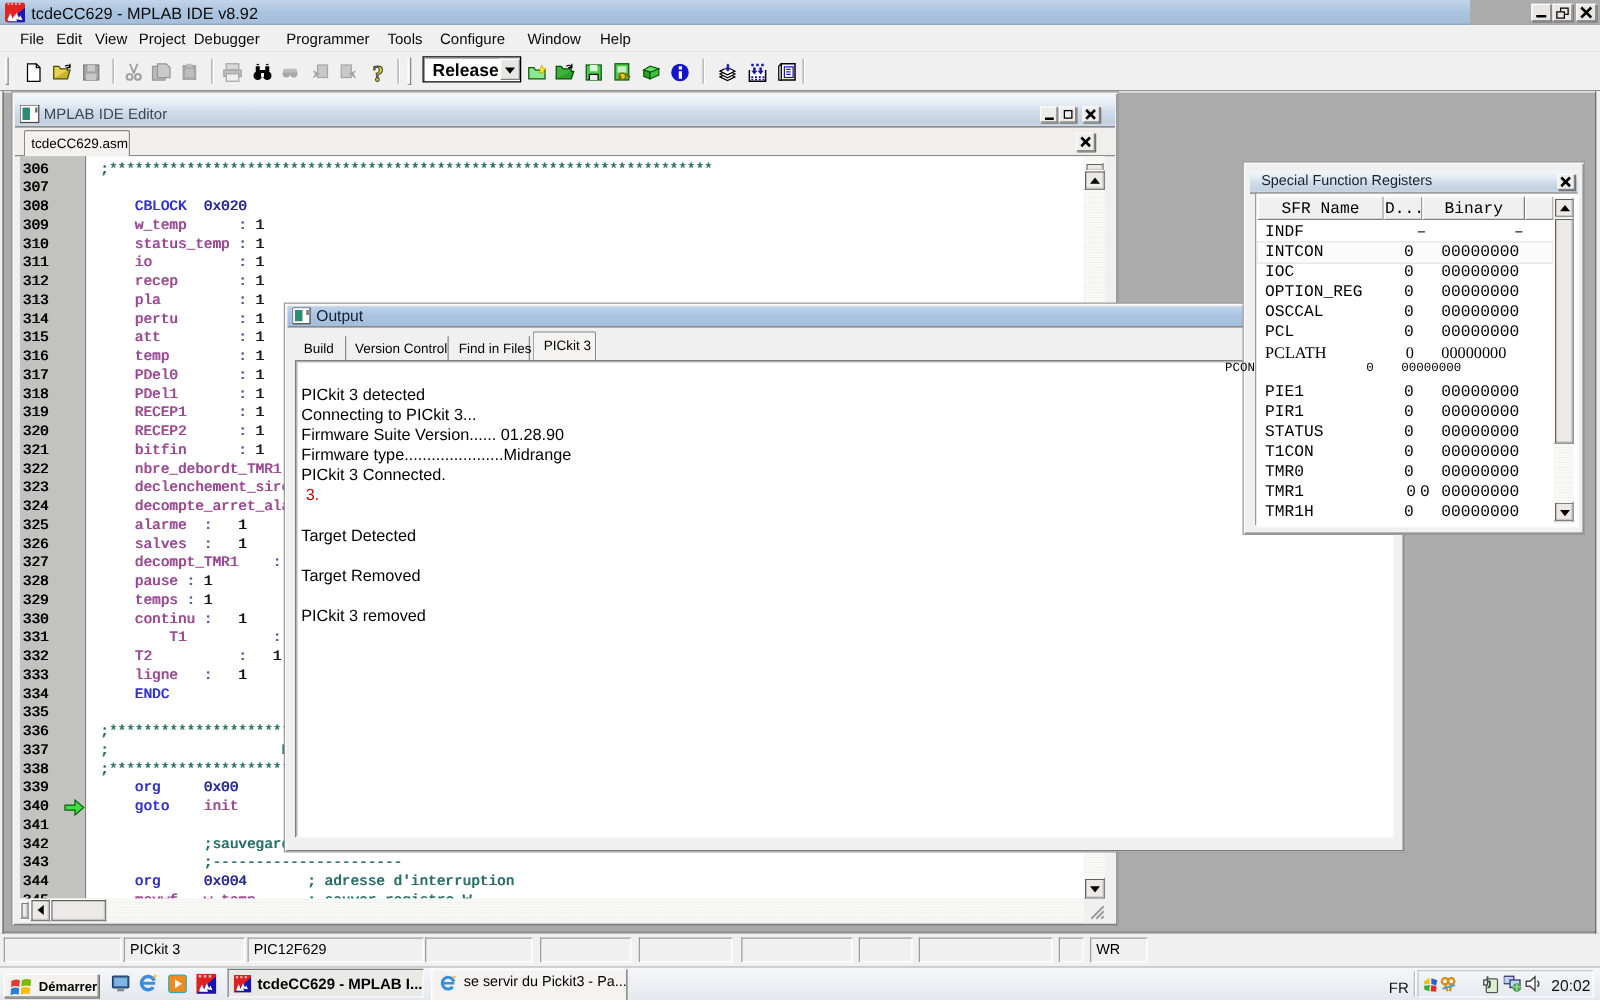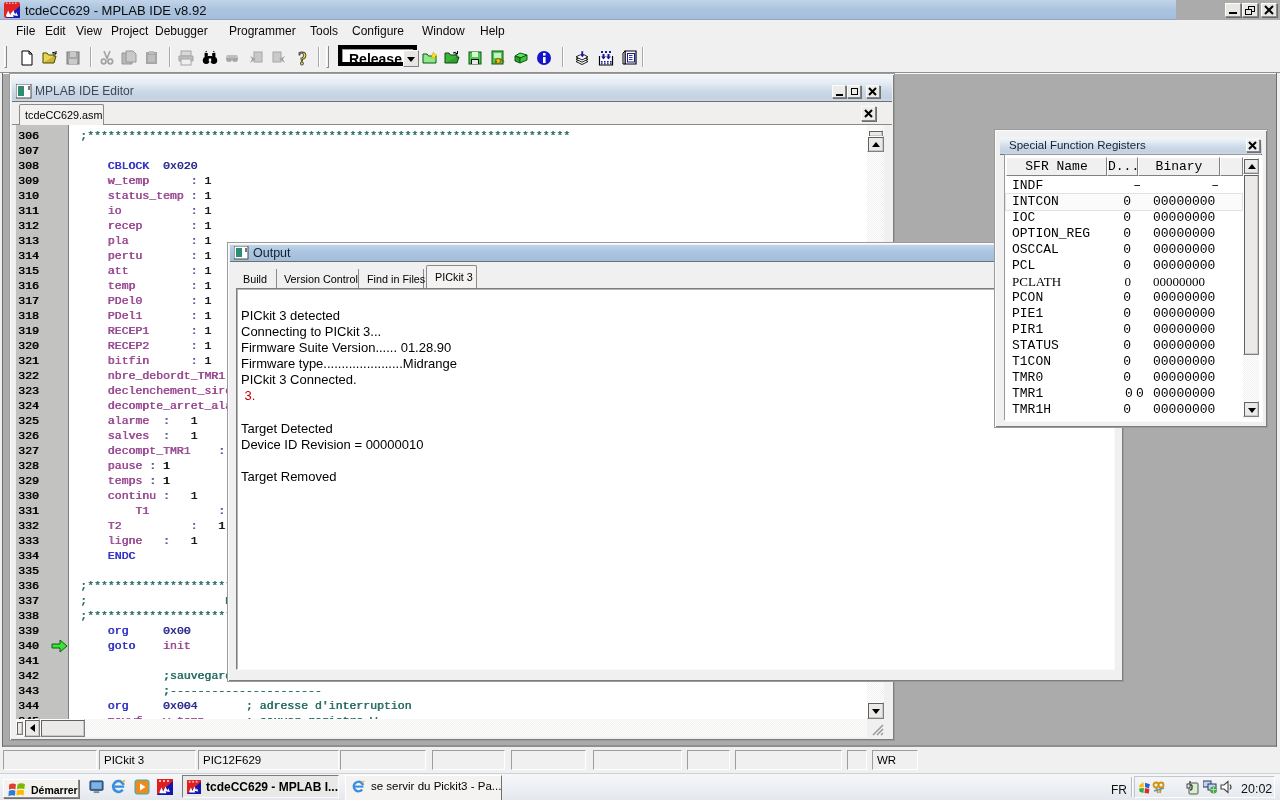--- a/index.html
+++ b/index.html
@@ -190,21 +190,21 @@
       <rect x="12" y="13.2" width="1.6" height="1.2"></rect>
     </g>
   </svg>
 <svg class="ticon" style="left:622px" viewBox="0 0 16 16">
     <path d="M3 1 h11 v13 H3z" fill="#fff" stroke="#000" stroke-width="1.2"></path>
     <path d="M3 1 l-2 2 v11 h2z" fill="#fff" stroke="#000"></path>
     <rect x="5.5" y="3.5" width="7" height="8.5" fill="#fff" stroke="#1a1a9c" stroke-width="1"></rect>
     <path d="M7 5.5 h3.5 M7 7.5 h3.5 M7 9.5 h3.5" stroke="#1a1a9c" stroke-width="0.9"></path>
   </svg>
 
-<div class="abs" style="left:338px;top:45px;width:79px;height:21px;background:#fff;border:4px solid #000000;box-shadow:inset 1px 1px 0 #9c9c9c">
+<div class="abs" style="left:338px;top:45px;width:79px;height:21px;background:#fff;border:1px solid #000000;box-shadow:inset 1px 1px 0 #9c9c9c">
  <span class="abs" style="left:7px;top:2px;font-weight:bold;font-size:14px;color:#000">Release</span>
  <div class="abs" style="left:61px;top:1px;width:16px;height:17px;background:#e8e6e3;border:1px solid #808080;border-top-color:#fff;border-left-color:#fff">
   <div class="arrow" style="left:3px;top:6px;border-left:4px solid transparent;border-right:4px solid transparent;border-top:5px solid #000"></div>
  </div>
 </div>
 
 <div class="win" style="left:10px;top:74px;width:884px;height:666px;z-index:1"></div>
 <div class="wtitle" style="left:12px;top:76px;width:880px;height:26px;z-index:1"></div>
 <svg class="abs" style="left:16px;top:84px;z-index:1" width="16" height="15">
     <rect x="0" y="0" width="15" height="14" fill="#fff" stroke="#4a4a4a"></rect>
@@ -364,24 +364,24 @@
 <div id="outtext" class="abs" style="left:241px;top:308px;z-index:2;font-size:13px">
     <div style="line-height:16.1px;white-space:nowrap">
       <div>PICkit 3 detected</div>
       <div>Connecting to PICkit 3...</div>
       <div>Firmware Suite Version...... 01.28.90</div>
       <div>Firmware type......................Midrange</div>
       <div>PICkit 3 Connected.</div>
       <div><span style="color:#c00000">&nbsp;3.</span></div>
       <div>&nbsp;</div>
       <div>Target Detected</div>
-      <div>Device ID Revision = 00000010</div>
       <div>&nbsp;</div>
       <div>Target Removed</div>
       <div>&nbsp;</div>
+      <div>PICkit 3 removed</div>
     </div>
   </div>
 
 <div class="win" style="left:995px;top:130px;width:272px;height:297px;z-index:3"></div>
 <div class="wtitle" style="left:1000px;top:137px;width:262px;height:18px;z-index:3"></div>
 <span class="wtxt" style="left:1009px;top:139px;z-index:3;color:#16222f;font-size:11.5px">Special Function Registers</span>
 <div class="sbtn" style="left:1246px;top:139px;width:14px;height:13px;z-index:3"><svg width="12" height="11">
       <path d="M2 2 L9 9 M9 2 L2 9" stroke="#000" stroke-width="2"></path>
     </svg></div>
 <div class="abs" style="left:1005px;top:155px;width:257px;height:266px;background:#fff;box-shadow:-1px -1px 0 #9a9a9a,1px 1px 0 #fbfbfb;z-index:3"></div>
@@ -428,21 +428,21 @@
 <div class="abs" style="left:1006px;top:258px;width:236px;height:16px;font-family:'Liberation Mono',monospace;font-size:13px;z-index:3">
       <span class="abs" style="left:6px">PCL</span>
       <span class="abs" style="left:115px;width:10px;text-align:right">0</span>
       <span class="abs" style="left:147px">00000000</span>
     </div>
 <div class="abs" style="left:1006px;top:274px;width:236px;height:16px;font-family:Liberation Serif, serif;font-size:13px;z-index:3">
       <span class="abs" style="left:6px">PCLATH</span>
       <span class="abs" style="left:115px;width:10px;text-align:right">0</span>
       <span class="abs" style="left:147px">00000000</span>
     </div>
-<div class="abs" style="left:1006px;top:290px;width:236px;height:16px;font-family:'Liberation Mono',monospace;font-size:13px;z-index:3">
+<div class="abs" style="left:974px;top:290px;width:236px;height:16px;font-family:'Liberation Mono',monospace;font-size:10px;z-index:3">
       <span class="abs" style="left:6px">PCON</span>
       <span class="abs" style="left:115px;width:10px;text-align:right">0</span>
       <span class="abs" style="left:147px">00000000</span>
     </div>
 <div class="abs" style="left:1006px;top:306px;width:236px;height:16px;font-family:'Liberation Mono',monospace;font-size:13px;z-index:3">
       <span class="abs" style="left:6px">PIE1</span>
       <span class="abs" style="left:115px;width:10px;text-align:right">0</span>
       <span class="abs" style="left:147px">00000000</span>
     </div>
 <div class="abs" style="left:1006px;top:322px;width:236px;height:16px;font-family:'Liberation Mono',monospace;font-size:13px;z-index:3">

